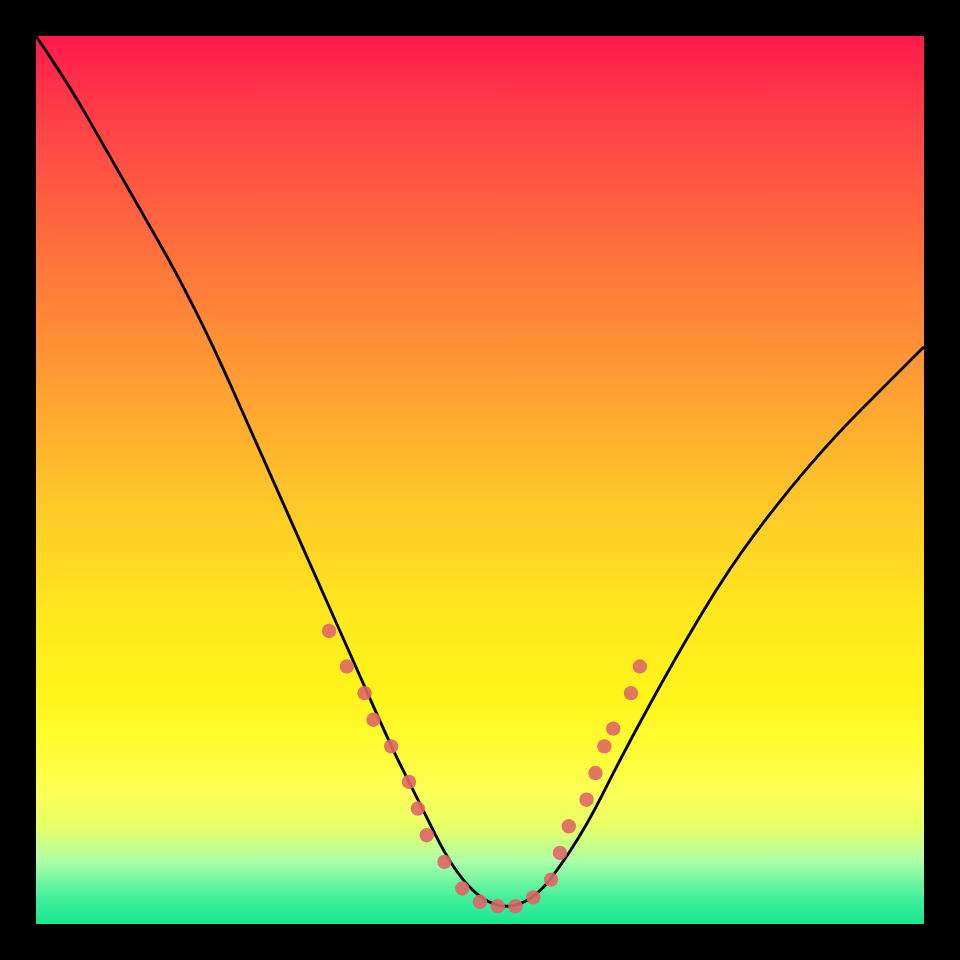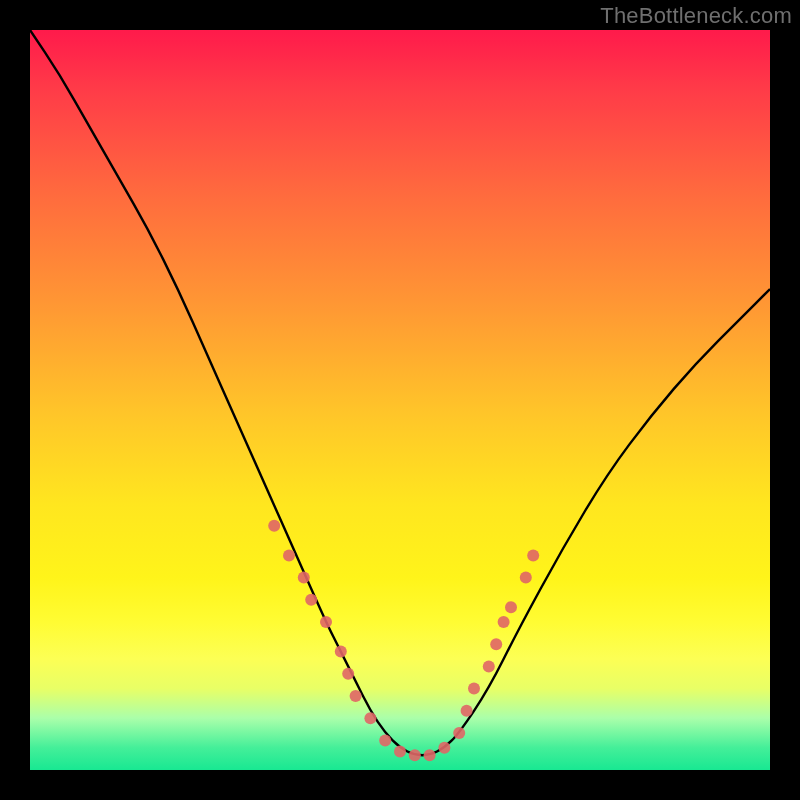--- a/index.html
+++ b/index.html
@@ -58,21 +58,20 @@
     color: #6f6f6f;
     font-size: 22px;
     font-weight: 500;
     letter-spacing: 0.2px;
   }
 </style>
 </head>
 <body>
 
 <div class="frame">
-  <div class="watermark">TheBottleneck.com</div>
   <div class="plot-area">
     <div class="gradient"></div>
     <svg class="svg-layer" viewBox="0 0 740 740" preserveAspectRatio="none">
       <path id="main-curve" fill="none" stroke="#000000" stroke-width="2.4" d="M 0.00 0.00 Q 0.00 0.00 14.80 22.20 Q 29.60 44.40 44.40 70.30 Q 59.20 96.20 74.00 122.10 Q 88.80 148.00 103.60 173.90 Q 118.40 199.80 133.20 229.40 Q 148.00 259.00 162.80 292.30 Q 177.60 325.60 192.40 358.90 Q 207.20 392.20 222.00 425.50 Q 236.80 458.80 251.60 492.10 Q 266.40 525.40 281.20 558.70 Q 296.00 592.00 303.40 606.80 Q 310.80 621.60 318.20 636.40 Q 325.60 651.20 333.00 666.00 Q 340.40 680.80 347.80 691.90 Q 355.20 703.00 362.60 710.40 Q 370.00 717.80 377.40 721.50 Q 384.80 725.20 392.20 725.20 Q 399.60 725.20 407.00 721.50 Q 414.40 717.80 421.80 710.40 Q 429.20 703.00 444.00 680.80 Q 458.80 658.60 473.60 629.00 Q 488.40 599.40 510.60 558.70 Q 532.80 518.00 555.00 481.00 Q 577.20 444.00 599.40 414.40 Q 621.60 384.80 643.80 358.90 Q 666.00 333.00 688.20 310.80 Q 710.40 288.60 725.20 273.80 T 740.00 259.00"></path>
       <g id="marker-group">
           <circle cx="244.20" cy="495.80" r="6" fill="#e06666" fill-opacity="0.9"></circle>
           <circle cx="259.00" cy="525.40" r="6" fill="#e06666" fill-opacity="0.9"></circle>
           <circle cx="273.80" cy="547.60" r="6" fill="#e06666" fill-opacity="0.9"></circle>
           <circle cx="281.20" cy="569.80" r="6" fill="#e06666" fill-opacity="0.9"></circle>
           <circle cx="296.00" cy="592.00" r="6" fill="#e06666" fill-opacity="0.9"></circle>

